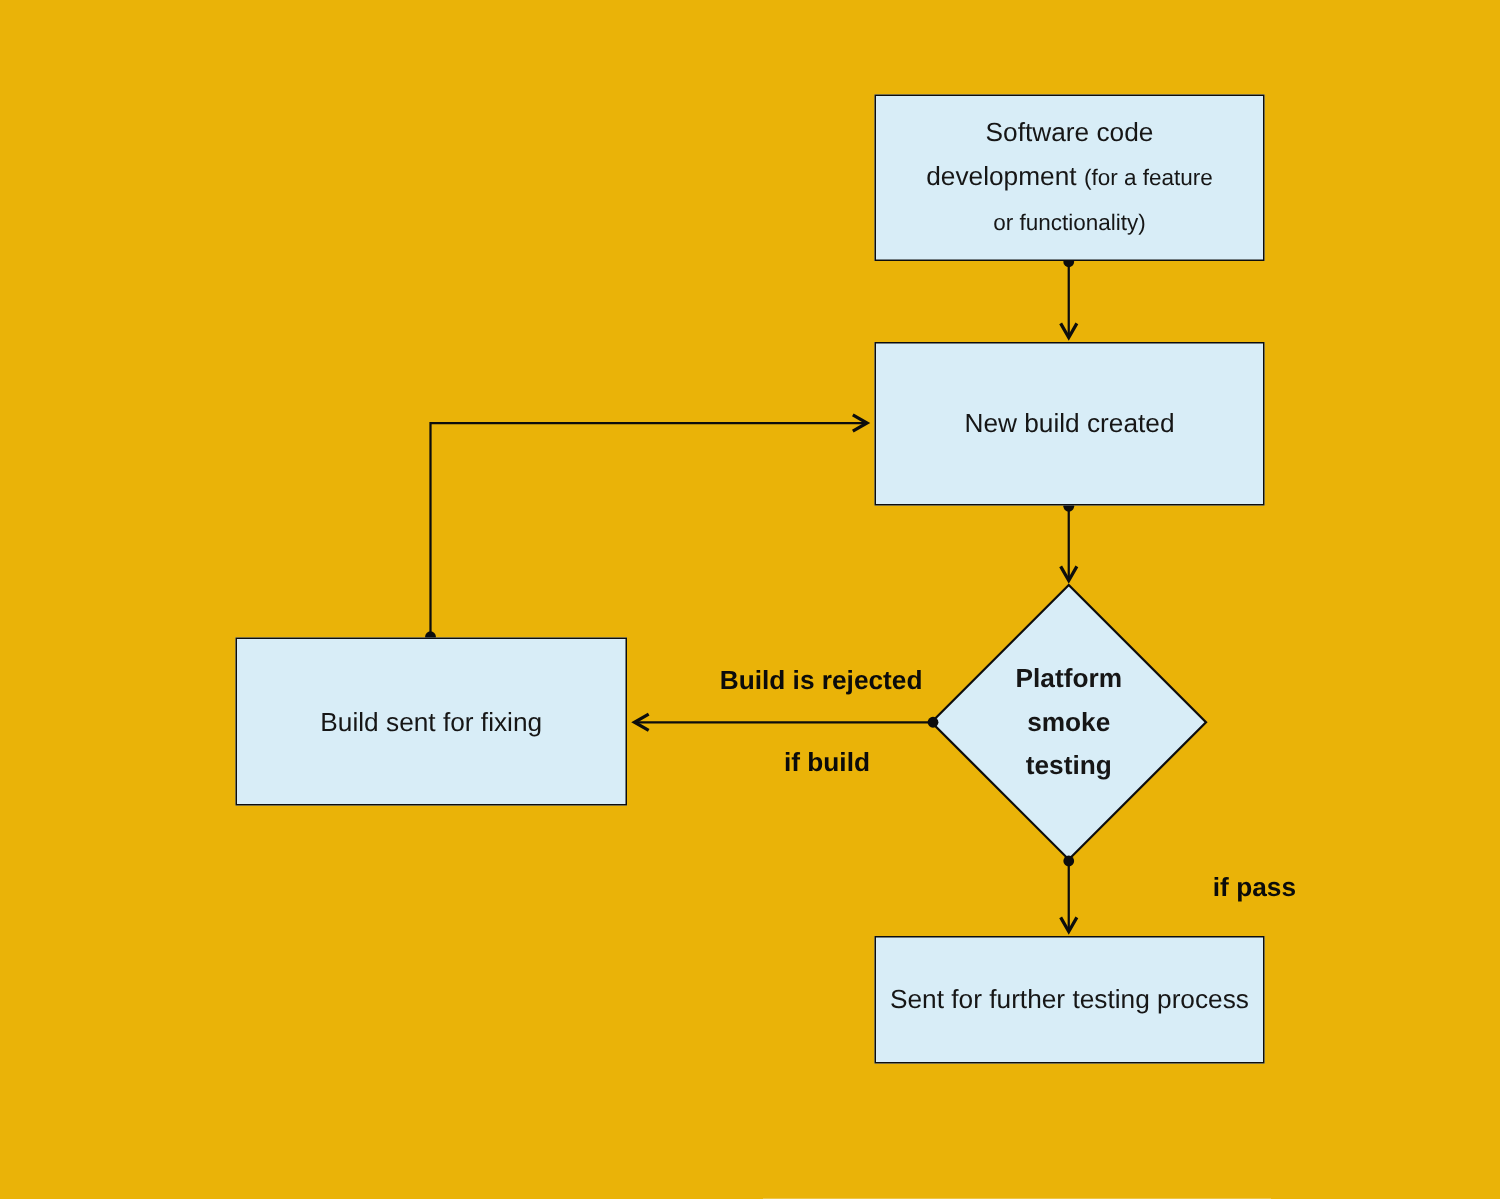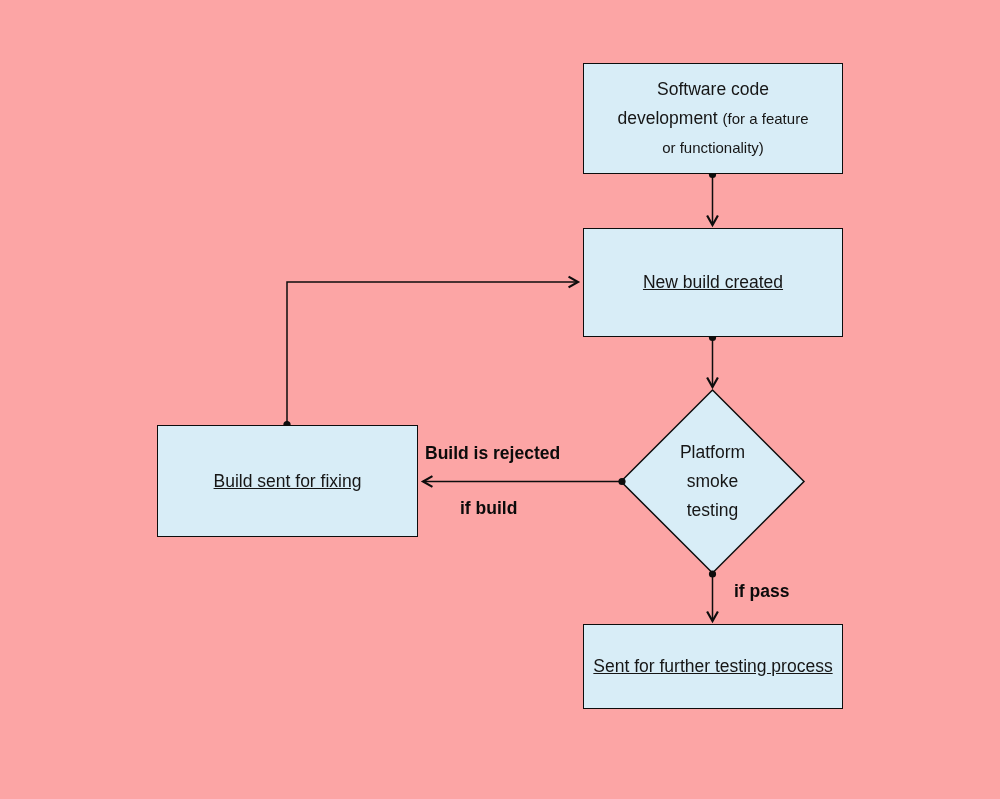--- a/index.html
+++ b/index.html
@@ -1,20 +1,20 @@
 <!DOCTYPE html>
 <html><head>
 <meta charset="utf-8">
 <style>
   html, body { margin: 0; padding: 0; }
   .canvas {
     position: relative;
     width: 1000px;
     height: 799px;
-    background: #fca5a5;
+    background: #eab308;
     font-family: "Liberation Sans", sans-serif;
     color: #161616;
     overflow: hidden;
   }
   .edge-layer {
     position: absolute;
     left: 0; top: 0;
     width: 1000px; height: 799px;
   }
   .node {
@@ -27,36 +27,37 @@
     justify-content: center;
     text-align: center;
     font-size: 17.5px;
     line-height: 29px;
   }
   #node-software-dev   { left: 583px; top: 63px;  width: 260px; height: 111px; }
   #node-new-build      { left: 583px; top: 228px; width: 260px; height: 109px; }
   #node-build-fixing   { left: 157px; top: 425px; width: 261px; height: 112px; text-align: center; }
   #node-further-testing{ left: 583px; top: 624px; width: 260px; height: 85px; }
   .node-inner { width: 200px; }
-  .node-inner-wide { width: 244px; text-decoration: underline; }
+  .node-inner-wide { width: 244px; }
   .note-text { font-size: 15px; }
   .diamond-label {
     position: absolute;
     left: 652px; top: 438px;
     width: 121px;
     text-align: center;
     font-size: 17.5px;
     line-height: 29px;
     white-space: pre-line;
+    font-weight: bold;
   }
   .edge-label {
     position: absolute;
     font-weight: 700;
     font-size: 17.5px;
-    text-align: left;
+    text-align: right;
     color: #0b0b0b;
   }
   #label-rejected { left: 425px; top: 443px; width: 190px; }
   #label-if-fail  { left: 460px; top: 498px; width: 120px; }
   #label-if-pass  { left: 714px; top: 581px; width: 130px; margin-left: 20px; }
 </style>
 </head>
 <body>
 
 <div class="canvas">

